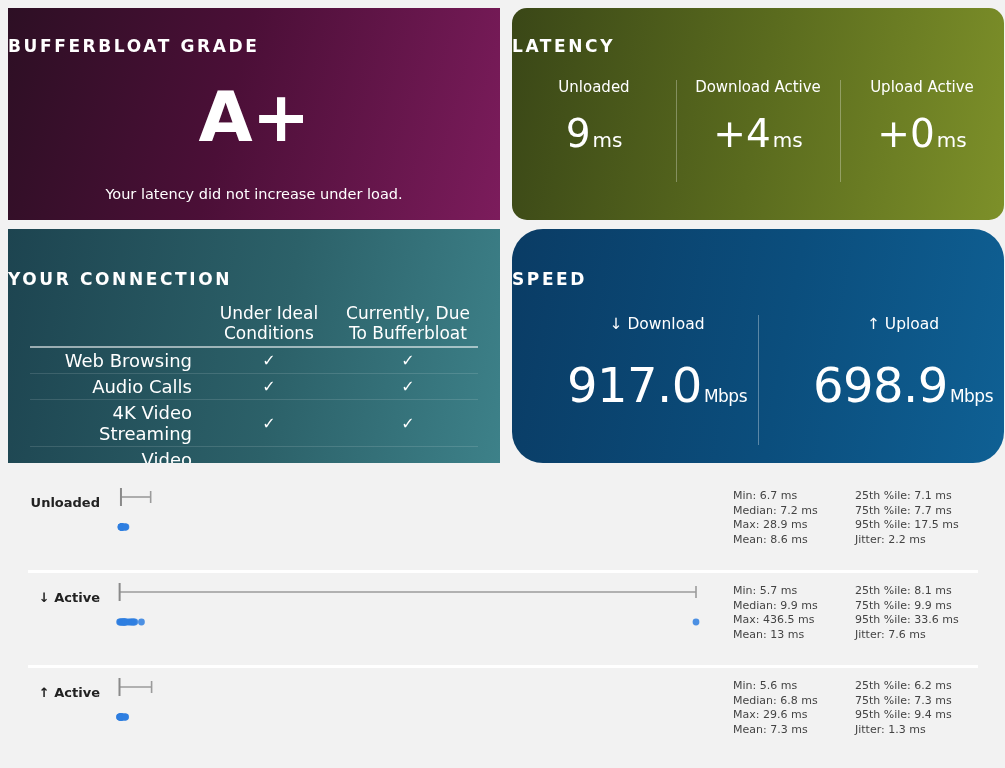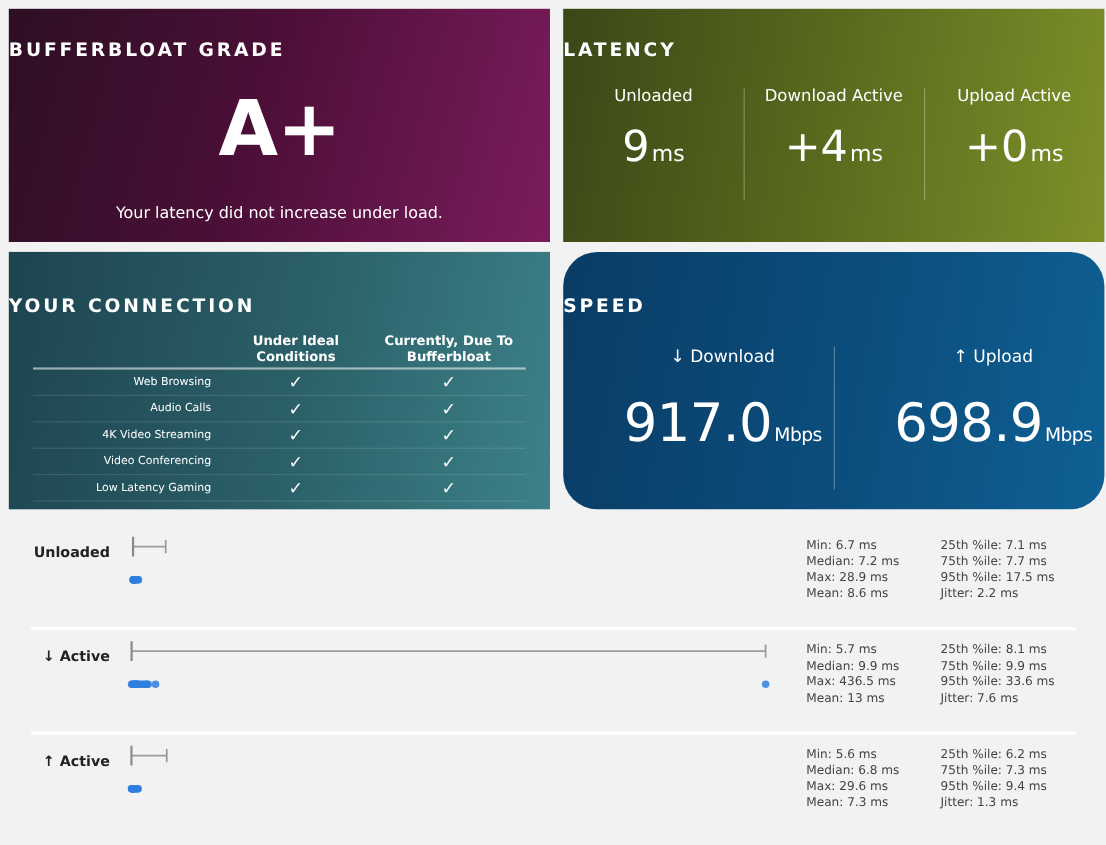--- a/index.html
+++ b/index.html
@@ -15,21 +15,21 @@
   .cards {
     display: grid;
     grid-template-columns: 492px 492px;
     grid-template-rows: 212px 234px;
     gap: 9px 12px;
     padding: 8px 8px 0 8px;
   }
   .card { position: relative; overflow: hidden; color: #fff; }
 
   .card-grade    { background: linear-gradient(105deg, #2d0f24 0%, #4b0f37 45%, #7c1c5c 100%); }
-  .card-latency  { background: linear-gradient(100deg, #3a4717 0%, #5a6b1e 50%, #7d9029 100%); }
+  .card-latency  { background: linear-gradient(100deg, #3a4717 0%, #5a6b1e 50%, #7d9029 100%); border-radius: 15px; }
   .card-conn     { background: linear-gradient(100deg, #1d4450 0%, #2c6169 55%, #3d8189 100%); }
   .card-speed    { background: linear-gradient(100deg, #0a3c65 0%, #0b4e7d 55%, #0f6094 100%); border-radius: 31px; }
 
   .card-title {
     font-weight: bold;
     letter-spacing: 2.6px;
     font-size: 17px;
     padding-top: 28px;
   }
   .card-conn .card-title, .card-speed .card-title { padding-top: 40px; }
@@ -77,31 +77,31 @@
   .lat-value .unit { font-size: 20px; font-weight: 400; margin-left: 2px; }
 
   
   .conn-table {
     width: 448px;
     margin: 14px auto 0 auto;
     border-collapse: collapse;
     font-size: 13px;
   }
   .conn-table th {
-    font-weight: 700;
-    font-size: 12px;
+    font-weight: 400;
+    font-size: 17px;
     padding-bottom: 3px;
     border-bottom: 2px solid rgba(255,255,255,0.55);
     color: #fff;
   }
   .conn-table th.first { border-bottom: 2px solid rgba(255,255,255,0.55); }
   .conn-table td {
     padding: 2px 0;
     border-bottom: 1px solid rgba(255,255,255,0.13);
-    font-size: 10px;
+    font-size: 18px;
   }
   .conn-table td.name { text-align: right; padding-right: 8px; width: 170px; }
   .conn-table td.chk  { text-align: center; font-size: 16px; font-weight: bold; }
   .conn-table col.c1 { width: 170px; }
   .conn-table col.c2 { width: 138px; }
   .conn-table col.c3 { width: 140px; }
   .read-more-wrap { text-align: center; margin-top: 12px; }
   .read-more {
     color: #fff;
     font-size: 13px;

